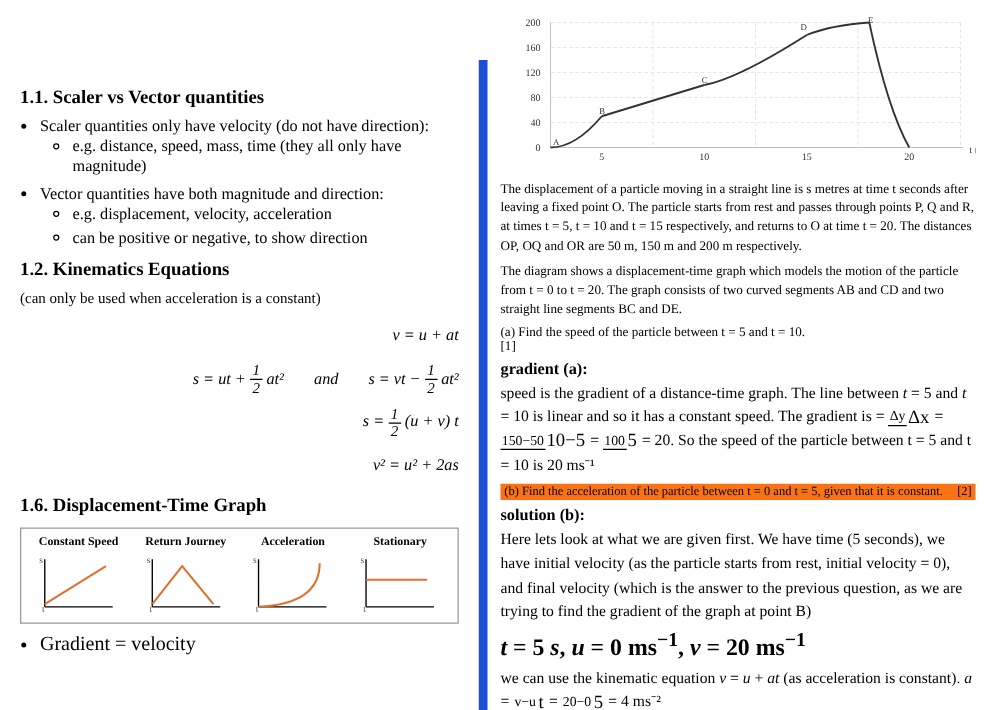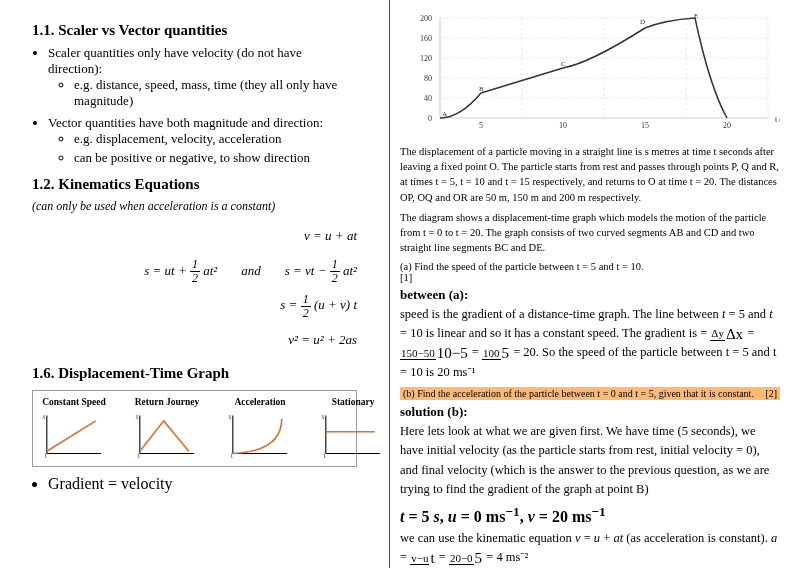--- a/index.html
+++ b/index.html
@@ -8,23 +8,24 @@
       font-size: 13px;
       background: #fff;
       display: flex;
       width: 790px;
       height: 568px;
       overflow: hidden;
     }
     .left-panel {
       width: 390px;
       min-width: 390px;
-      padding: 12px 32px;
+      padding: 12px 16px;
       overflow-y: auto;
-      border-right: 1px solid #1d4ed8;
+      border-right: 7px solid #1d4ed8;
+      margin-top: 48px;
     }
     .right-panel {
       width: 400px;
       padding: 8px 10px;
       overflow-y: auto;
       font-size: 11.5px;
     }
     h2 {
       font-size: 15px;
       font-weight: bold;
@@ -40,21 +41,20 @@
       list-style-type: disc;
     }
     ul ul li {
       list-style-type: circle;
       margin-left: 10px;
     }
     .section {
       margin-bottom: 10px;
     }
     .can-only {
-      font-style: italic;
       margin: 4px 0 8px 0;
       font-size: 12px;
     }
     .equations {
       text-align: center;
       margin: 6px 0;
       line-height: 2.2;
     }
     .eq-line {
       display: flex;
@@ -71,21 +71,21 @@
       flex-direction: column;
       align-items: center;
       vertical-align: middle;
       font-style: italic;
       line-height: 1.1;
     }
     .fraction .num { border-bottom: 1px solid #000; padding: 0 2px; font-size: 12px; }
     .fraction .den { padding: 0 2px; font-size: 12px; }
     .graphs-row {
       display: flex;
-      gap: 23px;
+      gap: 6px;
       margin: 8px 0;
       border: 1px solid #999;
       padding: 6px;
     }
     .graph-box {
       flex: 1;
       display: flex;
       flex-direction: column;
       align-items: center;
     }
@@ -149,30 +149,30 @@
       display: inline-flex;
       flex-direction: row;
       align-items: center;
       vertical-align: middle;
       line-height: 1.1;
     }
     .solution-body .inline-frac .num { border-bottom: 1px solid #000; padding: 0 1px; font-size: 11px; }
     .solution-body .inline-frac .den { padding: 0 1px; font-size: 15px; }
     .bold-eq {
       font-weight: bold;
-      font-size: 16px;
+      font-size: 19px;
       display: block;
       margin: 3px 0;
     }
     .part-b-label {
       font-size: 10px;
       margin: 5px 0 2px 0;
       display: flex;
       justify-content: space-between;
-      background: #fdba74;
+      background: #f97316;
       padding: 1px 3px;
     }
   </style>
 </head>
 <body>
 
 <div class="left-panel">
 
   <div class="section">
     <h2>1.1. Scaler vs Vector quantities</h2>
@@ -346,21 +346,21 @@
   </div>
 
   <p class="problem-text">The displacement of a particle moving in a straight line is s metres at time t seconds after leaving a fixed point O. The particle starts from rest and passes through points P, Q and R, at times t = 5, t = 10 and t = 15 respectively, and returns to O at time t = 20. The distances OP, OQ and OR are 50 m, 150 m and 200 m respectively.</p>
   <p class="diagram-text">The diagram shows a displacement-time graph which models the motion of the particle from t = 0 to t = 20. The graph consists of two curved segments AB and CD and two straight line segments BC and DE.</p>
 
   <div class="part-label">
     <span>(a)  Find the speed of the particle between t = 5 and t = 10.</span>
     <span>[1]</span>
   </div>
 
-  <p class="solution-heading">between (a):</p>
+  <p class="solution-heading">gradient (a):</p>
 
   <p class="solution-body">
     <span>speed is the gradient of a distance-time graph. The line between <i>t</i> = 5 and <i>t</i> = 10 is linear and so it has a constant speed. The gradient is = </span>
     <span class="inline-frac">
       <span class="num">Δy</span>
       <span class="den">Δx</span>
     </span>
     <span> = </span>
     <span class="inline-frac">
       <span class="num">150−50</span>

